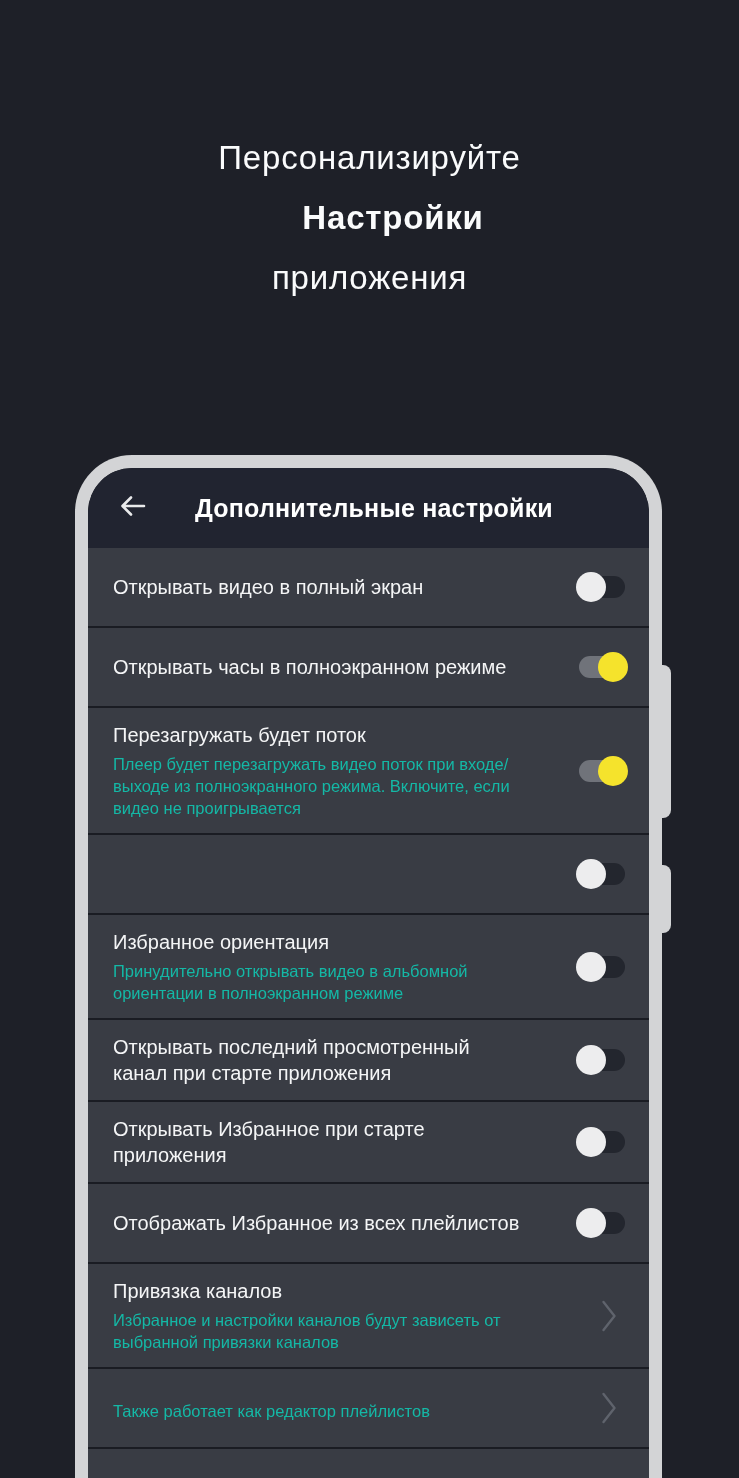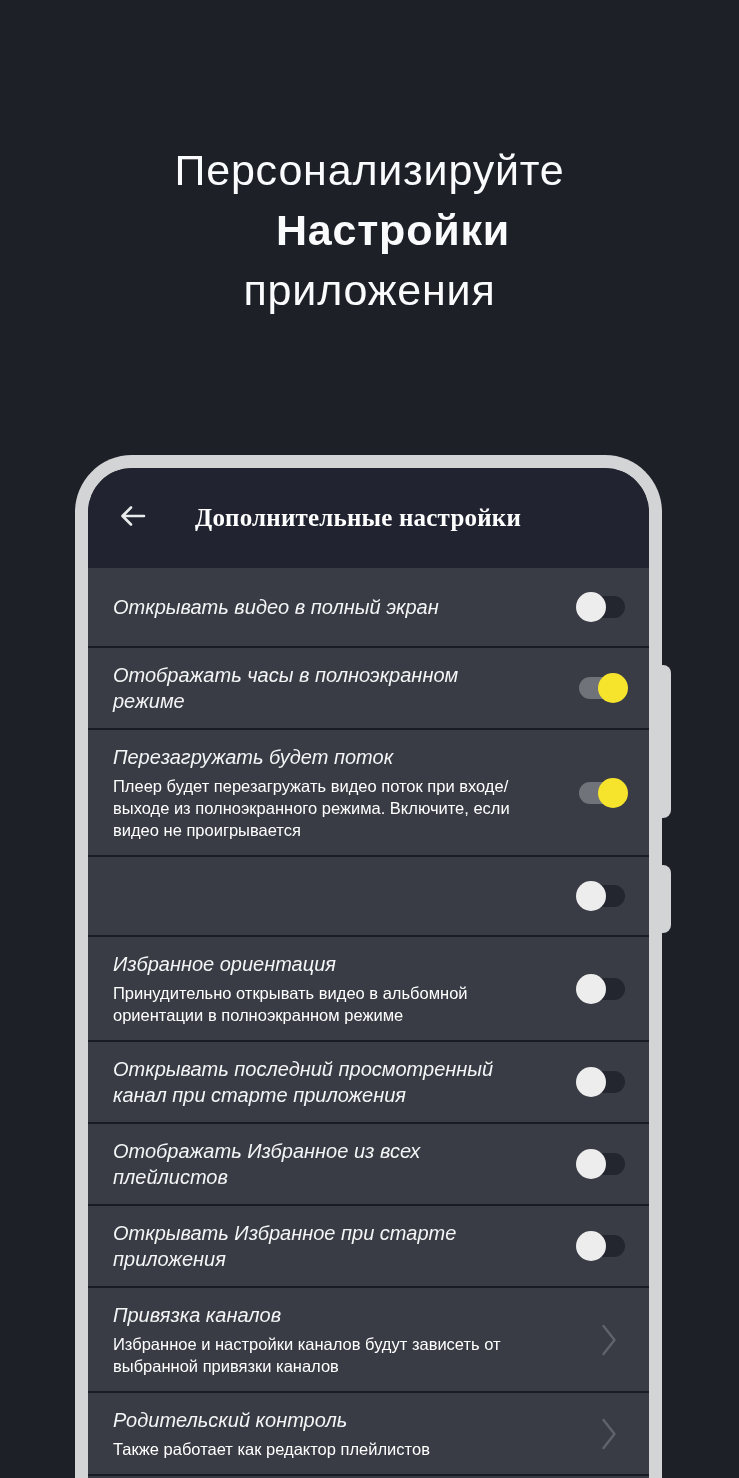--- a/index.html
+++ b/index.html
@@ -15,26 +15,26 @@
     position: relative;
     width: 739px;
     height: 1478px;
     background: #1e2028;
     overflow: hidden;
   }
 
   
   .hero {
     position: absolute;
-    top: 140px;
+    top: 128px;
     left: 0;
     width: 739px;
     text-align: center;
     color: #fafbfc;
-    font-size: 43px;
+    font-size: 33px;
     line-height: 60px;
     letter-spacing: 0.8px;
     font-weight: 400;
   }
   .hero .bold { font-weight: 700; padding-left: 47px; }
 
   
   .side-btn {
     position: absolute;
     left: 648px;
@@ -60,27 +60,26 @@
   .screen {
     width: 100%;
     height: 100%;
     border-radius: 44px 44px 0 0;
     overflow: hidden;
     background: #393c44;
   }
 
   
   .app-header {
-    height: 100px;
+    height: 80px;
     background: #212430;
     display: flex;
     align-items: center;
     padding-left: 30px;
     box-sizing: border-box;
-    font-family: Liberation Serif, serif;
   }
   .back-btn {
     width: 30px;
     height: 30px;
     display: flex;
     align-items: center;
     justify-content: center;
     cursor: pointer;
     flex: none;
   }
@@ -108,24 +107,23 @@
   .row-text {
     flex: 1 1 auto;
     max-width: 412px;
     padding-right: 18px;
   }
   .row-title {
     color: #f4f5f6;
     font-size: 20px;
     line-height: 26px;
     font-weight: 400;
-    font-style: italic;
   }
   .row-subtitle {
-    color: #ffffff;
+    color: #14b8a6;
     font-size: 16.5px;
     line-height: 22px;
     font-weight: 400;
     margin-top: 5px;
   }
 
   
   .toggle {
     position: relative;
     width: 46px;
@@ -199,21 +197,21 @@
 
     </div>
     <div class="toggle off">
       <div class="track"></div>
       <div class="thumb"></div>
     </div>
 
   </div>
           <div class="settings-row">
     <div class="row-text">
-      <div class="row-title">Отображать часы в полноэкранном режиме</div>
+      <div class="row-title">Открывать часы в полноэкранном режиме</div>
 
     </div>
     <div class="toggle on">
       <div class="track"></div>
       <div class="thumb"></div>
     </div>
 
   </div>
           <div class="settings-row">
     <div class="row-text">
@@ -252,32 +250,32 @@
 
     </div>
     <div class="toggle off">
       <div class="track"></div>
       <div class="thumb"></div>
     </div>
 
   </div>
           <div class="settings-row">
     <div class="row-text">
+      <div class="row-title">Открывать Избранное при старте приложения</div>
+
+    </div>
+    <div class="toggle off">
+      <div class="track"></div>
+      <div class="thumb"></div>
+    </div>
+
+  </div>
+          <div class="settings-row">
+    <div class="row-text">
       <div class="row-title">Отображать Избранное из всех плейлистов</div>
-
-    </div>
-    <div class="toggle off">
-      <div class="track"></div>
-      <div class="thumb"></div>
-    </div>
-
-  </div>
-          <div class="settings-row">
-    <div class="row-text">
-      <div class="row-title">Открывать Избранное при старте приложения</div>
 
     </div>
     <div class="toggle off">
       <div class="track"></div>
       <div class="thumb"></div>
     </div>
 
   </div>
           <div class="settings-row">
     <div class="row-text">
@@ -286,21 +284,20 @@
     </div>
 
     <div class="chevron">
       <svg width="16" height="34" viewBox="0 0 16 34">
         <path d="M2.5 3 L13.5 17 L2.5 31" stroke="#5f636c" stroke-width="2.4" fill="none" stroke-linecap="round" stroke-linejoin="round"></path>
       </svg>
     </div>
   </div>
           <div class="settings-row">
     <div class="row-text">
-      <div class="row-title">Родительский контроль</div>
       <div class="row-subtitle">Также работает как редактор плейлистов</div>
     </div>
 
     <div class="chevron">
       <svg width="16" height="34" viewBox="0 0 16 34">
         <path d="M2.5 3 L13.5 17 L2.5 31" stroke="#5f636c" stroke-width="2.4" fill="none" stroke-linecap="round" stroke-linejoin="round"></path>
       </svg>
     </div>
   </div>
         </div>

